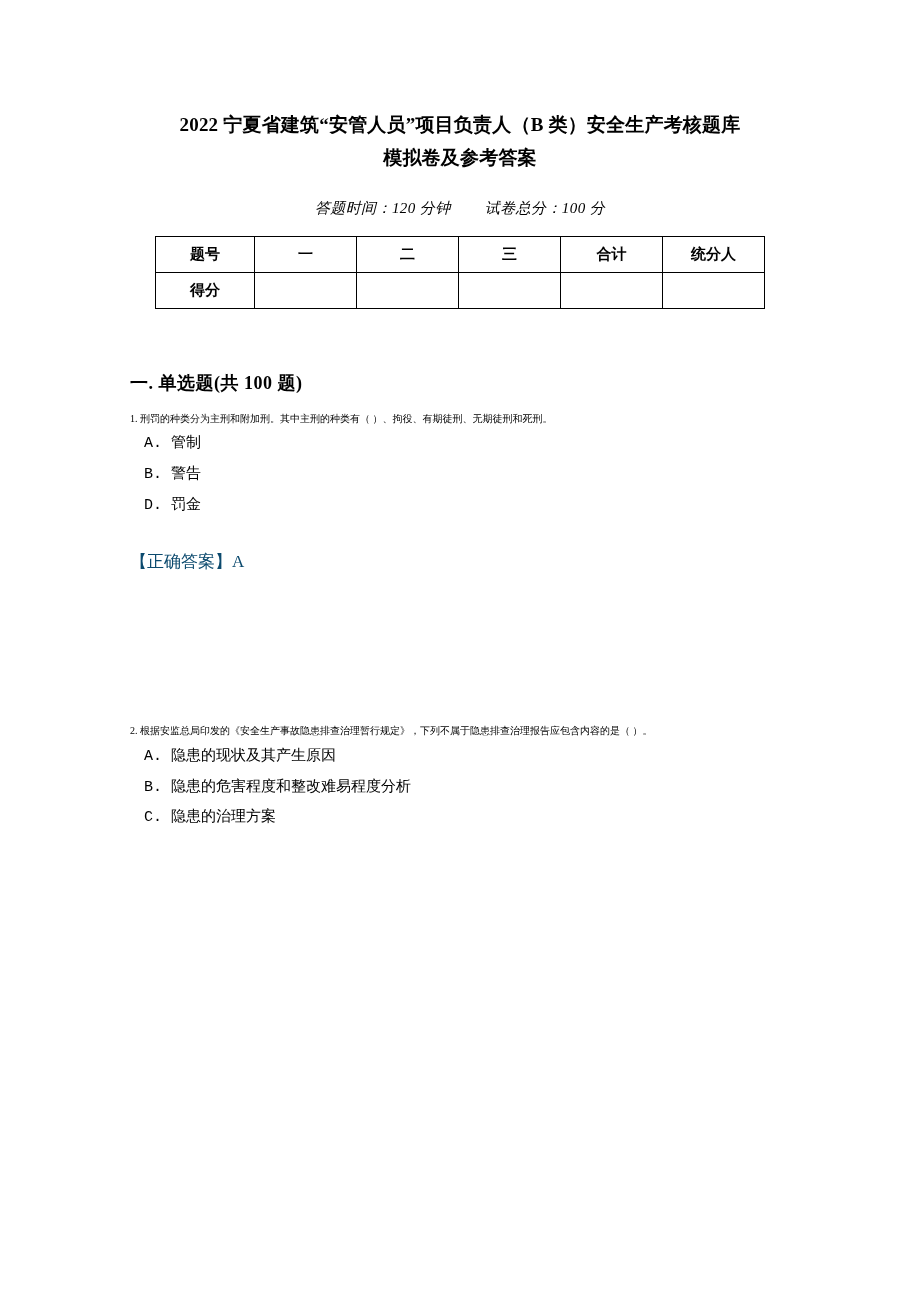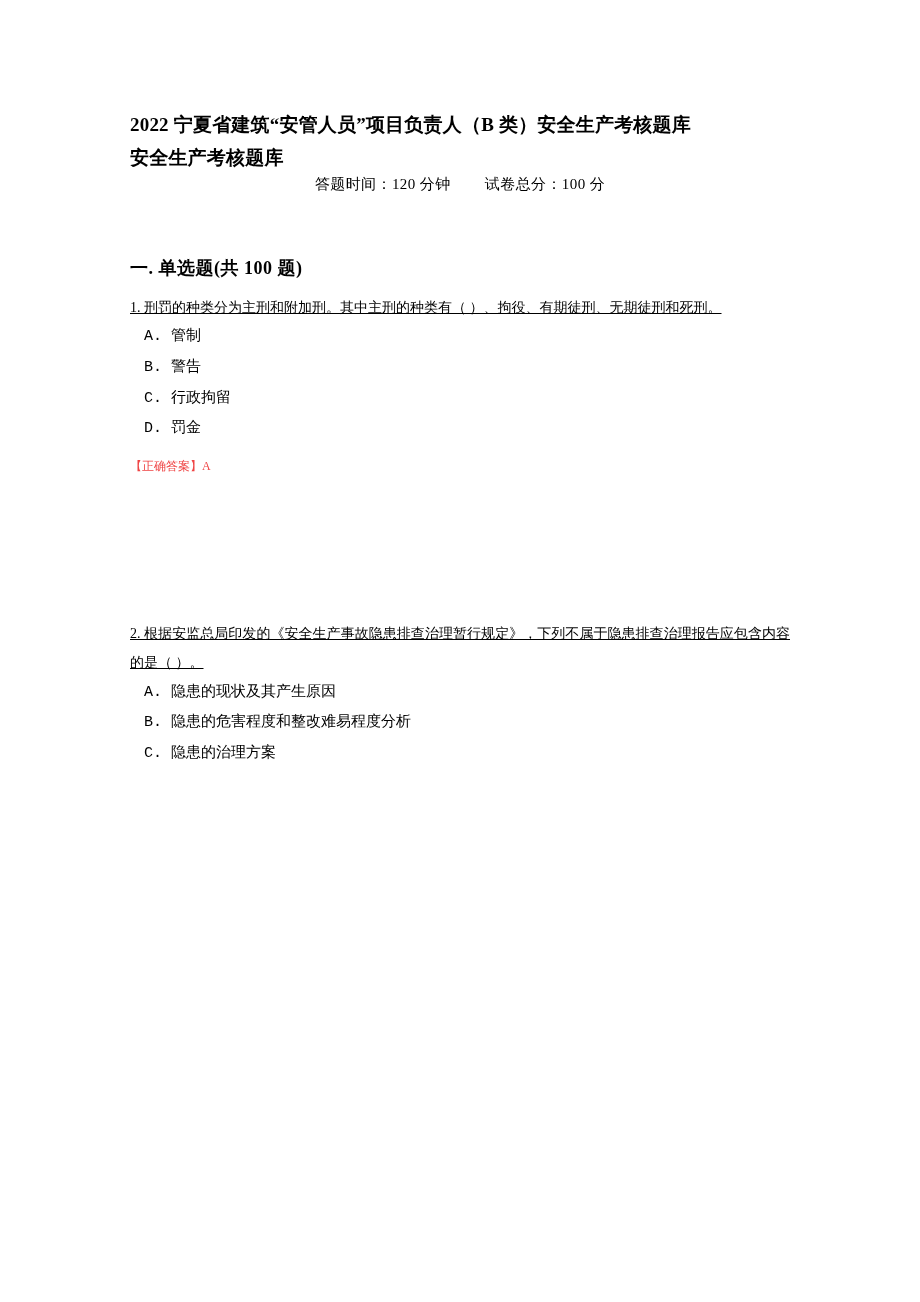--- a/index.html
+++ b/index.html
@@ -16,34 +16,36 @@
     overflow: hidden;
   }
   .page {
     width: 920px;
     height: 1302px;
     box-sizing: border-box;
     padding: 0 130px;
     position: relative;
   }
   .doc-title {
-    text-align: left;
+    text-align: center;
     font-size: 19px;
     font-weight: bold;
     line-height: 1.75;
     margin-top: 108px;
     letter-spacing: 0.2px;
   }
   .doc-title .line2 {
     display: block;
   }
   .meta-line {
     text-align: center;
     font-size: 15px;
+    margin-top: 24px;
     letter-spacing: 0.4px;
+    font-style: italic;
   }
   .meta-line .gap {
     display: inline-block;
     width: 26px;
   }
   table.score-table {
     border-collapse: collapse;
     margin: 18px auto 0 auto;
     width: 592px;
     table-layout: fixed;
@@ -65,64 +67,82 @@
   .section-title {
     font-size: 18px;
     font-weight: bold;
     margin-top: 62px;
     letter-spacing: 0.5px;
   }
   .q-block {
     margin-top: 14px;
   }
   .q-stem {
-    font-size: 14px;
+    font-size: 10px;
     line-height: 2.05;
     text-align: justify;
     text-indent: 0;
-    text-decoration: underline;
   }
   .q-opt {
     font-size: 15px;
     line-height: 2.05;
     padding-left: 14px;
     font-family: Liberation Mono, monospace;
   }
   .answer {
-    color: #ef4444;
-    font-size: 12px;
+    color: #0c4a6e;
+    font-size: 17px;
     line-height: 2.0;
-    margin-top: 9px;
+    margin-top: 24px;
   }
   .spacer-1 { height: 128px; }
 </style>
 </head>
 <body>
 
 <div class="page">
 
   <div class="doc-title">
     <span>2022 宁夏省建筑“安管人员”项目负责人（B 类）安全生产考核题库</span>
-    <span class="line2">安全生产考核题库</span>
+    <span class="line2">模拟卷及参考答案</span>
   </div>
 
   <div class="meta-line">
     <span>答题时间：120 分钟</span>
     <span class="gap"></span>
     <span>试卷总分：100 分</span>
   </div>
 
+  <table class="score-table">
+    <tbody>
+        <tr>
+      <td class="label">题号</td>
+      <td class="col">一</td>
+      <td class="col">二</td>
+      <td class="col">三</td>
+      <td class="col">合计</td>
+      <td class="col">统分人</td>
+    </tr>
+    <tr>
+      <td class="label">得分</td>
+      <td class="col"></td>
+      <td class="col"></td>
+      <td class="col"></td>
+      <td class="col"></td>
+      <td class="col"></td>
+    </tr>
+  </tbody>
+    </table>
 
   <div class="section-title">一. 单选题(共 100 题)</div>
 
   <div class="q-block">
     <div class="q-stem">1. 刑罚的种类分为主刑和附加刑。其中主刑的种类有（      ）、拘役、有期徒刑、无期徒刑和死刑。</div>
     <div class="q-opt">A. 管制</div>
     <div class="q-opt">B. 警告</div>
-    <div class="q-opt">C. 行政拘留</div>
     <div class="q-opt">D. 罚金</div>
     <div class="answer">
       <span>【正确答案】</span><span>A</span>
     </div>
   </div>
 
   <div class="spacer-1"></div>
 
   <div class="q-block">
     <div class="q-stem">2. 根据安监总局印发的《安全生产事故隐患排查治理暂行规定》，下列不属于隐患排查治理报告应包含内容的是（      ）。</div>

